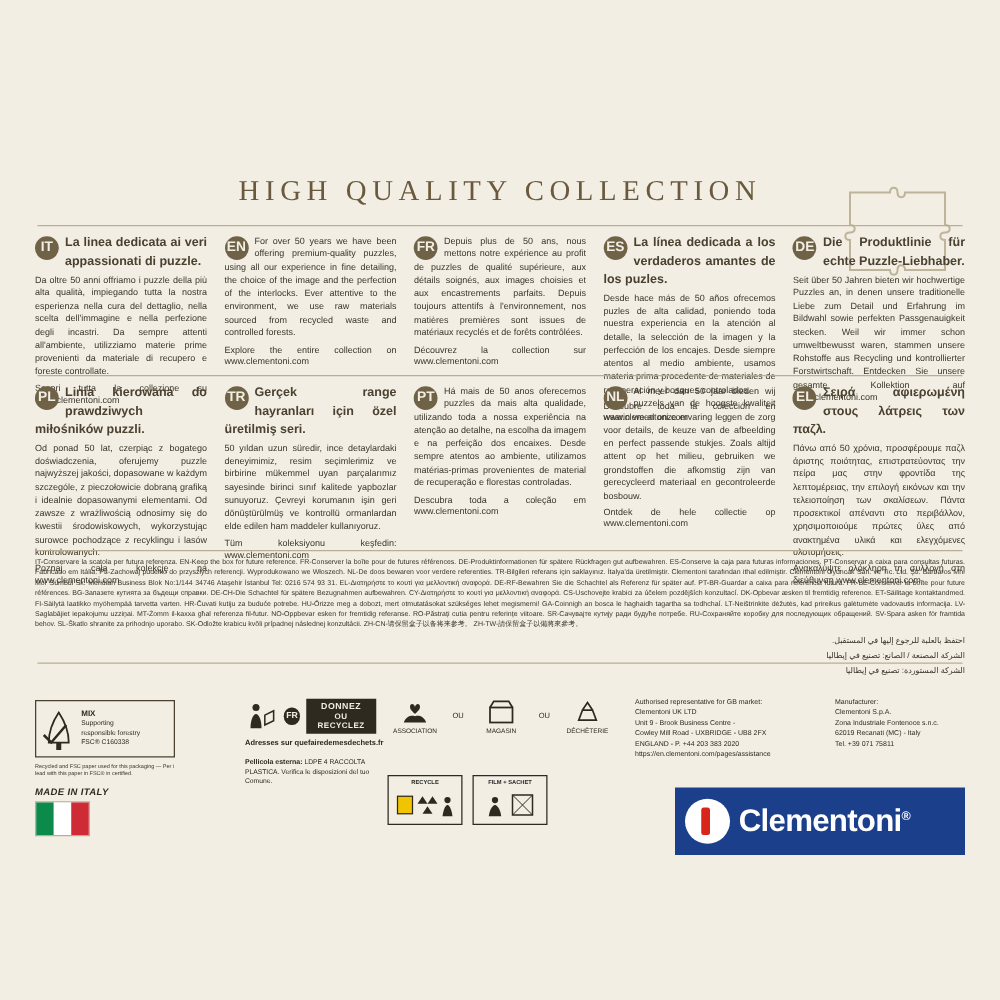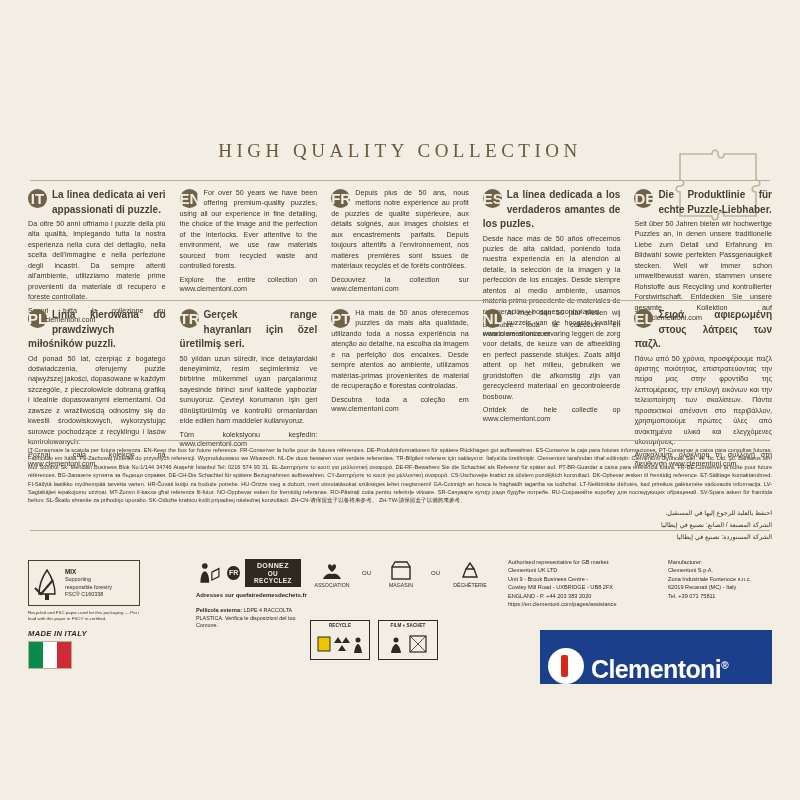--- a/index.html
+++ b/index.html
@@ -15,21 +15,21 @@
   .page {
     position:absolute; inset:0;
     background:#f2eee3;
   }
   
   .title {
     position:absolute;
     top:140px; left:0; right:0;
     text-align:center;
     font-family:"Liberation Serif", serif;
-    font-size:19px;
+    font-size:23px;
     letter-spacing:4.5px;
     color:#6a5a3d;
     font-weight:400;
   }
   
   .puzzle-piece {
     position:absolute;
     top:148px; right:38px;
     width:88px; height:74px;
     opacity:.9;
@@ -57,21 +57,21 @@
   .lang-grid.row1 { top:188px; }
   .lang-grid.row2 { top:308px; }
 
   .lang-block { position:relative; padding-left:0; }
   .lang-code {
     display:inline-block;
     width:19px; height:19px;
     border-radius:50%;
     background:#6f6247;
     color:#f2eee3;
-    font-size:15px;
+    font-size:11px;
     font-weight:bold;
     text-align:center;
     line-height:19px;
     float:left;
     margin-right:5px;
     margin-top:1px;
   }
   .lang-title {
     font-size:10px;
     font-weight:bold;
@@ -191,21 +191,21 @@
     position:absolute; top:10px; font-size:5.6px; line-height:1.5; color:#2f2a20;
   }
   .addr-col.left { left:508px; width:150px; }
   .addr-col.right { left:668px; width:110px; }
 
   
   .logo {
     position:absolute; left:540px; top:82px;
     width:232px; height:54px;
     background:#1b3f8b;
-    display:flex; align-items:flex-end; padding-left:8px;
+    display:flex; align-items:center; padding-left:8px;
   }
   .logo .mark {
     width:36px; height:36px; border-radius:50%;
     background:#ffffff; position:relative; flex:0 0 36px;
   }
   .logo .mark:after {
     content:""; position:absolute; left:13px; top:7px;
     width:7px; height:22px; background:#d9261c; border-radius:2px;
   }
   .logo .wordmark {

